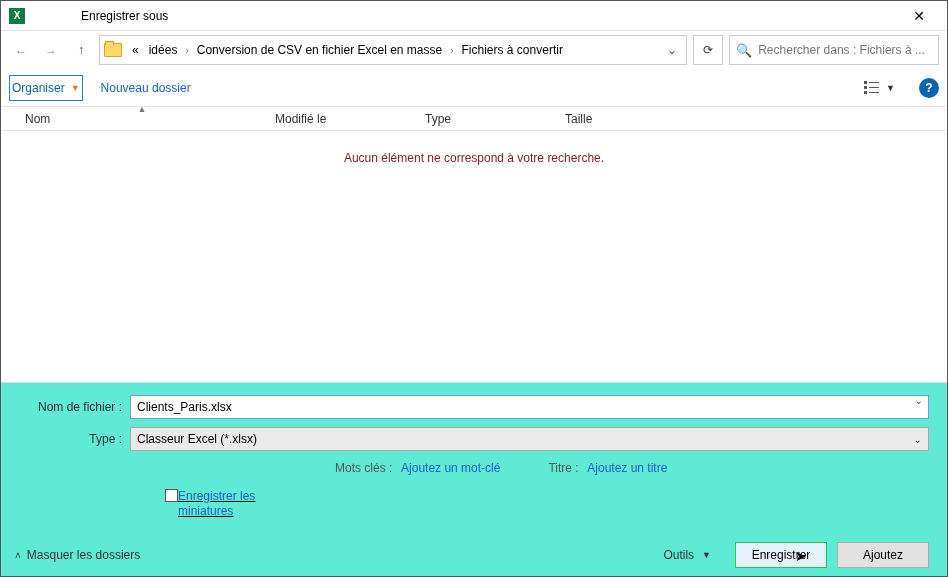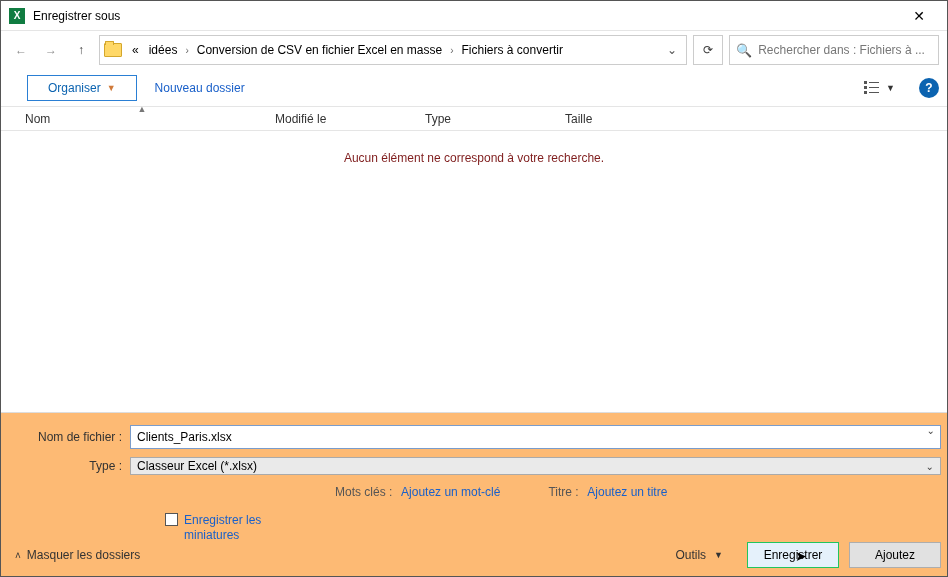--- a/index.html
+++ b/index.html
@@ -1,19 +1,19 @@
 <!DOCTYPE html>
 <html><head>
 <meta charset="utf-8">
 <style>
   * { box-sizing: border-box; margin: 0; padding: 0; font-family: "Segoe UI", Tahoma, sans-serif; font-size: 12px; }
   body { width: 948px; height: 577px; background: #fff; border: 1px solid #555; overflow: hidden; position: relative; }
 
   
-  .title-bar { height: 30px; display: flex; align-items: center; padding: 0 8px; border-bottom: 1px solid #e5e5e5; }
+  .title-bar { height: 30px; display: flex; align-items: center; padding: 0 8px; border-bottom: 1px solid #e5e5e5; gap: 48px; }
   .title-bar .app-icon { width: 16px; height: 16px; background:#107c41; position: relative; margin-right: 8px; display:flex;align-items:center;justify-content:center; }
   .title-bar .app-icon::after { content:"X"; color:#fff; font-size:10px; font-weight:bold; }
   .title-bar .title { flex:1; }
   .title-bar .close { width:40px; height:30px; display:flex; align-items:center; justify-content:center; cursor:pointer; font-size:14px; }
 
   
   .nav-row { height: 38px; display:flex; align-items:center; padding: 4px 8px; gap:6px; }
   .nav-btn { width:24px; height:24px; display:flex; align-items:center; justify-content:center; color:#8a8a8a; cursor:pointer; border-radius:2px; }
   .nav-btn.enabled { color:#404040; }
   .addr-bar { flex:1; height:30px; border:1px solid #ccc; display:flex; align-items:center; padding:0 4px; gap:2px; }
@@ -22,49 +22,49 @@
   .crumb { padding:2px 4px; cursor:pointer; white-space:nowrap; }
   .chev { color:#6a6a6a; padding:0 2px; cursor:pointer; font-size:10px; }
   .addr-right { margin-left:auto; display:flex; align-items:center; gap:2px;}
   .addr-drop { width:20px; height:24px; display:flex;align-items:center;justify-content:center;color:#555;cursor:pointer; }
   .refresh-box { width:30px;height:30px;border:1px solid #ccc;display:flex;align-items:center;justify-content:center;cursor:pointer; color:#404040;}
   .search-box { width:210px; height:30px; border:1px solid #ccc; display:flex; align-items:center; padding:0 6px; color:#777; gap:6px;}
   .search-box .sicon { font-size:13px; color:#555; }
 
   
   .toolbar { height:38px; display:flex; align-items:center; padding:0 8px; border-bottom:1px solid #e5e5e5; gap:18px; }
-  .org-btn { height:26px; padding:0 20px; border:1px solid #2a7fd4; background:#fff; color:#0b63b0; display:flex; align-items:center; gap:6px; cursor:pointer;margin-left:18px; }
+  .org-btn { height:26px; padding:0 2px; border:1px solid #2a7fd4; background:#fff; color:#0b63b0; display:flex; align-items:center; gap:6px; cursor:pointer; }
   .org-btn .tri { font-size:9px; color:#d07a3a; }
   .new-folder { color:#1a60c9; cursor:pointer; }
   .toolbar .spacer { flex:1; }
   .view-btn { display:flex; align-items:center; gap:4px; color:#404040; cursor:pointer; padding:2px 6px;}
   .help-btn { width:20px;height:20px;border-radius:50%;background:#0b63b0;color:#fff;display:flex;align-items:center;justify-content:center;font-weight:bold;cursor:pointer;font-size:12px;}
 
   
   .col-headers { height:24px; display:flex; align-items:center; border-bottom:1px solid #e5e5e5; padding-left:16px; color:#333; }
   .col { padding:0 8px; cursor:pointer; position:relative;}
   .col.name{width:250px;} .col.mod{width:150px;} .col.type{width:140px;} .col.size{width:100px;}
   .sort-caret { position:absolute; top:-8px; left:50%; transform:translateX(-50%); font-size:9px; color:#777;}
 
   
   .file-area { height:260px; position:relative; }
   .empty-msg { text-align:center; color:#7f1d1d; padding-top:20px; }
 
   
-  .bottom-panel { background:#fdba74; border-top:1px solid #ddd; padding:12px 6px 8px 14px; position:absolute; bottom:0; left:0; right:0; }
+  .bottom-panel { background:#5eead4; border-top:1px solid #ddd; padding:12px 18px 8px 14px; position:absolute; bottom:0; left:0; right:0; }
   .form-row { display:flex; align-items:center; margin-bottom:8px; }
   .form-label { width:115px; text-align:right; padding-right:8px; color:#333; }
   .text-input { flex:1; height:24px; border:1px solid #7a9ccb; padding:0 6px; background:#fff; }
-  .combo { flex:1; height:18px; border:1px solid #aaa; background:#eaeaea; display:flex; align-items:center; padding:0 6px; cursor:pointer; position:relative;}
+  .combo { flex:1; height:24px; border:1px solid #aaa; background:#eaeaea; display:flex; align-items:center; padding:0 6px; cursor:pointer; position:relative;}
   .combo .cd, .text-input-wrap .cd { position:absolute; right:6px; font-size:10px; color:#444; }
   .text-input-wrap{flex:1;position:relative;display:flex;border-radius:8px;}
   .meta-row { display:flex; gap:48px; padding-left:320px; margin:10px 0 14px 0; }
   .meta-row .mlabel{color:#555; margin-right:6px;}
   .meta-row .mlink{color:#1a60c9; cursor:pointer;}
-  .thumb-row { padding-left:150px; display:flex; align-items:flex-start; gap:6px; }
+  .thumb-row { padding-left:150px; display:flex; align-items:flex-start; margin-bottom:24px;text-decoration:underline;}
   .chk { width:13px;height:13px;border:1px solid #555;background:#fff;cursor:pointer; }
   .thumb-label{color:#1a60c9; cursor:pointer; max-width:90px; line-height:1.2;}
   .footer-row { display:flex; align-items:center; gap:10px; }
   .hide-folders{display:flex;align-items:center;gap:6px;cursor:pointer;color:#333;}
   .hide-folders .caret{font-size:10px;}
   .footer-row .spacer{flex:1;}
   .tools{display:flex;align-items:center;gap:8px;cursor:pointer;color:#333; margin-right:14px;}
   .tools .tri{font-size:9px;color:#333;}
   .btn { width:92px; height:26px; border:1px solid #adadad; background:#e1e1e1; cursor:pointer; display:flex;align-items:center;justify-content:center;}
   .btn.primary{border:1px solid #22c55e; background:#e5f1fb;}

